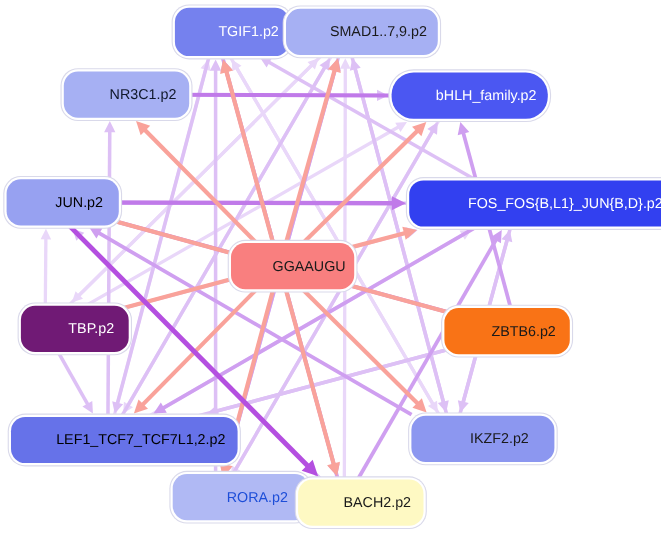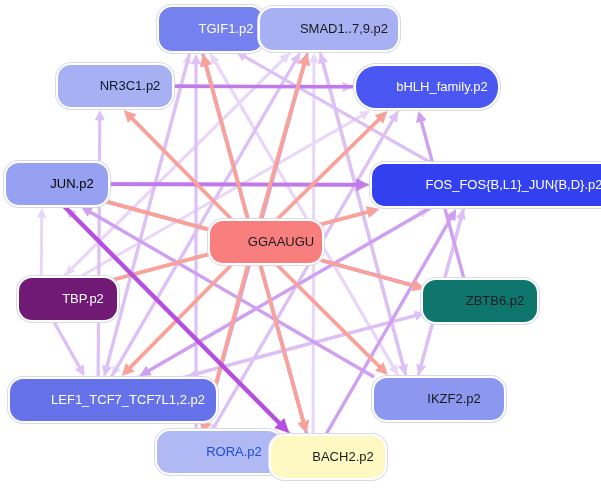--- a/index.html
+++ b/index.html
@@ -250,19 +250,19 @@
     </svg>
   <div id="node-layer">
       <div class="node" style="left: 159px; top: 7px; width: 74px; height: 44px; background: rgb(117, 129, 238); color: rgb(255, 255, 255);">TGIF1.p2</div>
       <div class="node" style="left: 260px; top: 8px; width: 108px; height: 42px; background: rgb(166, 176, 243); color: rgb(26, 26, 26);">SMAD1..7,9.p2</div>
       <div class="node" style="left: 58px; top: 65px; width: 84px; height: 42px; background: rgb(166, 176, 243); color: #0f172a;">NR3C1.p2</div>
       <div class="node" style="left: 356px; top: 66px; width: 112px; height: 42px; background: rgb(75, 87, 242); color: rgb(255, 255, 255); border-radius: 20px;">bHLH_family.p2</div>
       <div class="node" style="left: 6px; top: 163px; width: 72px; height: 42px; background: rgb(151, 161, 241); color: #000000;">JUN.p2</div>
       <div class="node" style="left: 372px; top: 164px; width: 224px; height: 42px; background: rgb(50, 64, 240); color: rgb(255, 255, 255);">FOS_FOS{B,L1}_JUN{B,D}.p2</div>
       <div class="node" style="left: 210px; top: 221px; width: 82px; height: 42px; background: rgb(249, 127, 127); color: rgb(26, 26, 26);">GGAAUGU</div>
       <div class="node" style="left: 7px; top: 278px; width: 68px; height: 42px; background: #701a75; color: rgb(255, 255, 255); margin-left: 12px;">TBP.p2</div>
-      <div class="node" style="left: 423px; top: 280px; width: 84px; height: 42px; background: #0f766e; color: rgb(26, 26, 26);">ZBTB6.p2</div>
-      <div class="node" style="left: 10px; top: 379px; width: 176px; height: 42px; background: rgb(102, 114, 233); color: #ffffff;">LEF1_TCF7_TCF7L1,2.p2</div>
+      <div class="node" style="left: 404px; top: 280px; width: 84px; height: 42px; background: #f97316; color: rgb(26, 26, 26);">ZBTB6.p2</div>
+      <div class="node" style="left: 10px; top: 379px; width: 176px; height: 42px; background: rgb(102, 114, 233); color: #000000;">LEF1_TCF7_TCF7L1,2.p2</div>
       <div class="node" style="left: 374px; top: 378px; width: 100px; height: 42px; background: rgb(140, 151, 240); color: rgb(26, 26, 26);">IKZF2.p2</div>
       <div class="node" style="left: 157px; top: 431px; width: 94px; height: 42px; background: rgb(176, 185, 244); color: #1d4ed8;">RORA.p2</div>
       <div class="node" style="left: 271px; top: 436px; width: 84px; height: 42px; background: #fef9c3; color: rgb(26, 26, 26);">BACH2.p2</div>
     </div>
 </div>
 
 </body></html>

